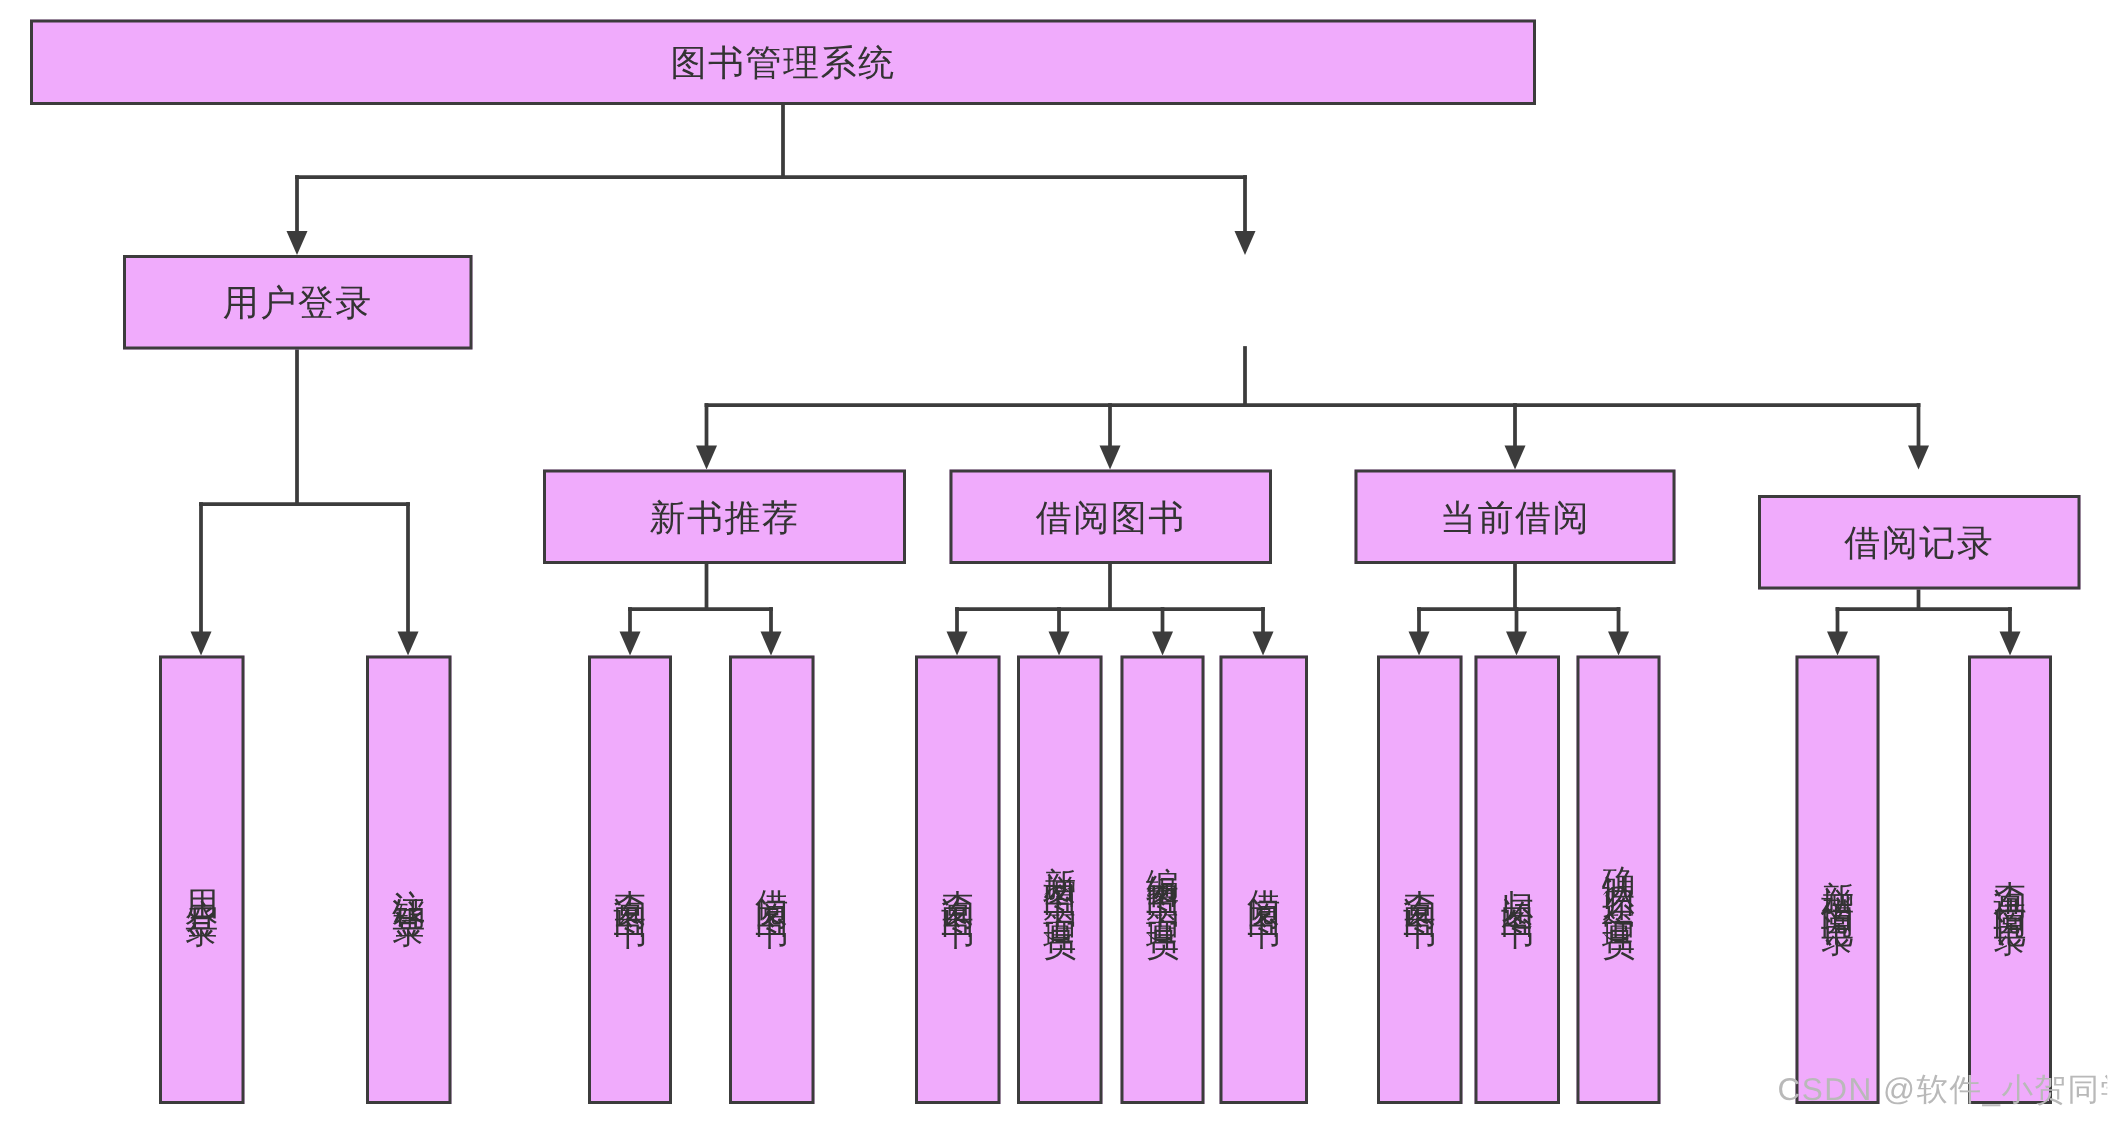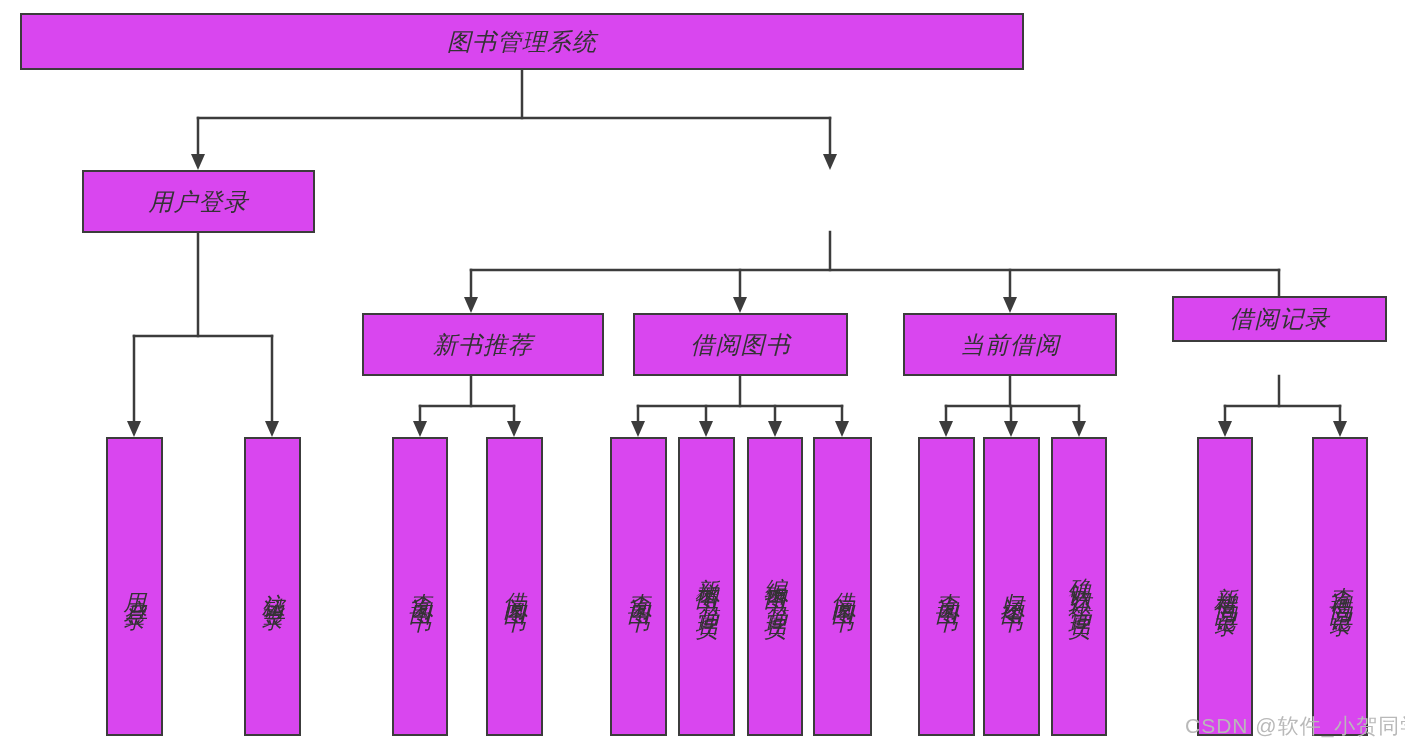--- a/index.html
+++ b/index.html
@@ -15,31 +15,30 @@
     position:absolute;
     left:0;top:0;
     width:1405px;height:747px;
     z-index:1;
   }
   .cline{stroke:#3c3c3c;stroke-width:2.5;fill:none;stroke-linecap:square;}
   .carrow{fill:#3c3c3c;stroke:none;}
   .node{
     position:absolute;
     box-sizing:border-box;
-    background:#d946ef;
+    background:#f0abfc;
     border:2.5px solid #3c3c3c;
     display:flex;
     align-items:center;
     justify-content:center;
     color:#333333;
     font-size:24px;
     letter-spacing:1px;
     z-index:2;
     white-space:nowrap;
-    font-style:italic;
   }
   .node.vertical{
     writing-mode:vertical-rl;
     text-orientation:mixed;
     font-size:22px;
     letter-spacing:6px;
     line-height:1;
     white-space:normal;
   }
   .watermark{
@@ -113,21 +112,21 @@
       <polygon points="1225,437 1218,421 1232,421" class="carrow"></polygon>
       <path d="M1340 406 L1340 427" class="cline"></path>
       <polygon points="1340,437 1333,421 1347,421" class="carrow"></polygon>
     </svg>
 
   <div class="node" style="left: 20px; top: 13px; width: 1004px; height: 57px;">图书管理系统</div>
   <div class="node" style="left: 82px; top: 170px; width: 233px; height: 63px;">用户登录</div>
   <div class="node" style="left: 362px; top: 313px; width: 242px; height: 63px;">新书推荐</div>
   <div class="node" style="left: 633px; top: 313px; width: 215px; height: 63px;">借阅图书</div>
   <div class="node" style="left: 903px; top: 313px; width: 214px; height: 63px;">当前借阅</div>
-  <div class="node" style="left: 1172px; top: 296px; width: 215px; height: 46px;">借阅记录</div>
+  <div class="node" style="left: 1172px; top: 330px; width: 215px; height: 63px;">借阅记录</div>
   <div class="node vertical" style="left: 106px; top: 437px; width: 57px; height: 299px;">用户登录</div>
   <div class="node vertical" style="left: 244px; top: 437px; width: 57px; height: 299px;">注销登录</div>
   <div class="node vertical" style="left: 392px; top: 437px; width: 56px; height: 299px;">查询图书</div>
   <div class="node vertical" style="left: 486px; top: 437px; width: 57px; height: 299px;">借阅图书</div>
   <div class="node vertical" style="left: 610px; top: 437px; width: 57px; height: 299px;">查询图书</div>
   <div class="node vertical" style="left: 678px; top: 437px; width: 57px; height: 299px;">新增图书（管理员）</div>
   <div class="node vertical" style="left: 747px; top: 437px; width: 56px; height: 299px;">编辑图书（管理员）</div>
   <div class="node vertical" style="left: 813px; top: 437px; width: 59px; height: 299px;">借阅图书</div>
   <div class="node vertical" style="left: 918px; top: 437px; width: 57px; height: 299px;">查询图书</div>
   <div class="node vertical" style="left: 983px; top: 437px; width: 57px; height: 299px;">归还图书</div>

